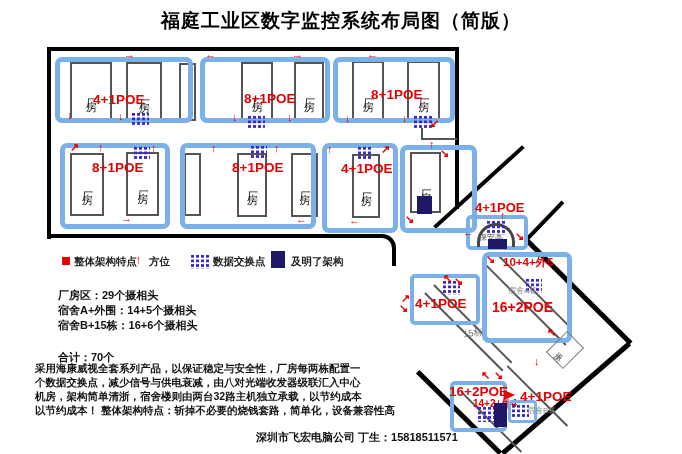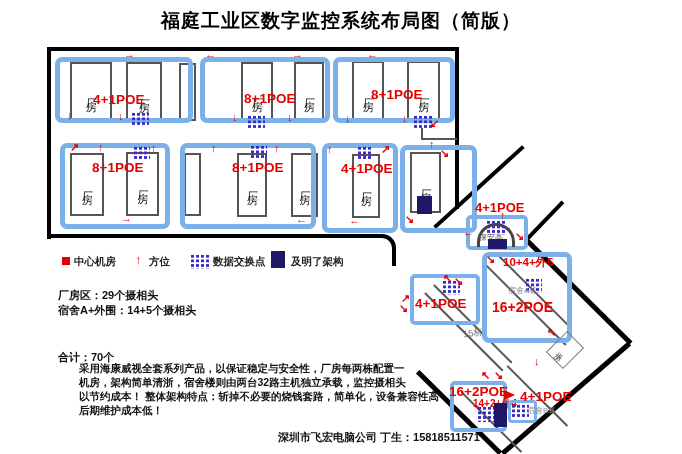--- a/index.html
+++ b/index.html
@@ -26,22 +26,22 @@
   .gray{position:absolute;color:#8a8a8a;font-size:8px;white-space:nowrap;line-height:1;}
   .arc{position:absolute;box-sizing:border-box;border:3px solid #444;border-bottom:none;
        border-radius:20px 20px 0 0;}
   .tri{position:absolute;width:0;height:0;border-left:11px solid #e60000;
        border-top:5px solid transparent;border-bottom:5px solid transparent;}
   .smallhouse{position:absolute;box-sizing:border-box;border:1.5px solid #777;
        display:flex;align-items:center;justify-content:center;transform:rotate(45deg);}
   .legend-label{position:absolute;font-size:10.5px;font-weight:bold;color:#222;white-space:nowrap;line-height:1;}
   .stats-line{position:absolute;font-size:11px;font-weight:bold;color:#111;white-space:nowrap;line-height:1;}
   .desc{position:absolute;left:35px;top:361px;width:440px;}
-  .desc div{font-size:10.5px;font-weight:bold;color:#111;line-height:14px;white-space:nowrap;margin-left:44px;}
-  .footer{position:absolute;left:278px;top:430px;font-size:11px;font-weight:bold;color:#111;white-space:nowrap;}
+  .desc div{font-size:10.5px;font-weight:bold;color:#111;line-height:14px;white-space:nowrap;}
+  .footer{position:absolute;left:256px;top:430px;font-size:11px;font-weight:bold;color:#111;white-space:nowrap;}
 </style>
 </head>
 <body>
 
 <div id="stage">
 
   <div class="title">福庭工业区数字监控系统布局图（简版）</div>
 
   <div class="blk" style="left:47px;top:47px;width:412px;height:4px"></div>
   <div class="blk" style="left:47px;top:47px;width:4px;height:192px"></div>
@@ -192,34 +192,35 @@
   <span class="arr" style="left:547px;top:327px">↖</span>
   <span class="arr" style="left:443px;top:273px">↖</span>
   <span class="arr" style="left:454px;top:276px">↘</span>
   <span class="arr" style="left:401px;top:293px">↗</span>
   <span class="arr" style="left:399px;top:303px">↘</span>
   <span class="arr" style="left:481px;top:370px">↖</span>
   <span class="arr" style="left:494px;top:370px">↘</span>
   <span class="arr" style="left:534px;top:356px">↓</span>
 
   <div class="navy" style="left:62px;top:257px;width:8px;height:8px;background:#e60000"></div>
-  <div class="legend-label" style="left:74px;top:256px">中心机房</div>
+  <div class="legend-label" style="left:74px;top:256px">整体架构特点</div>
   <span class="arr" style="left:135px;top:253px;font-size:13px">↑</span>
   <div class="legend-label" style="left:149px;top:256px">方位</div>
   <div class="dots" style="left:190px;top:254px;width:20px;height:15px"></div>
   <div class="legend-label" style="left:213px;top:256px">数据交换点</div>
   <div class="navy" style="left:271px;top:251px;width:14px;height:17px"></div>
   <div class="legend-label" style="left:291px;top:256px">及明了架构</div>
 
   <div class="stats-line" style="left:58px;top:290px">厂房区：29个摄相头</div>
   <div class="stats-line" style="left:58px;top:305px">宿舍A+外围：14+5个摄相头</div>
+  <div class="stats-line" style="left:58px;top:320px">宿舍B+15栋：16+6个摄相头</div>
   <div class="stats-line" style="left:58px;top:352px">合计：70个</div>
 
   <div class="desc">
     <div>采用海康威视全套系列产品，以保证稳定与安全性，厂房每两栋配置一</div>
-    <div>机房，架构简单清浙，宿舍楼则由两台32路主机独立承载，监控摄相头</div>
+    <div>个数据交换点，减少信号与供电衰减，由八对光端收发器级联汇入中心</div>
+    <div>机房，架构简单清浙，宿舍楼则由两台32路主机独立承载，以节约成本</div>
     <div>以节约成本！ 整体架构特点：斩掉不必要的烧钱套路，简单化，设备兼容性高</div>
-    <div>后期维护成本低！</div>
   </div>
 
   <div class="footer">深圳市飞宏电脑公司 丁生：15818511571</div>
 
 </div>
 
 </body></html>

